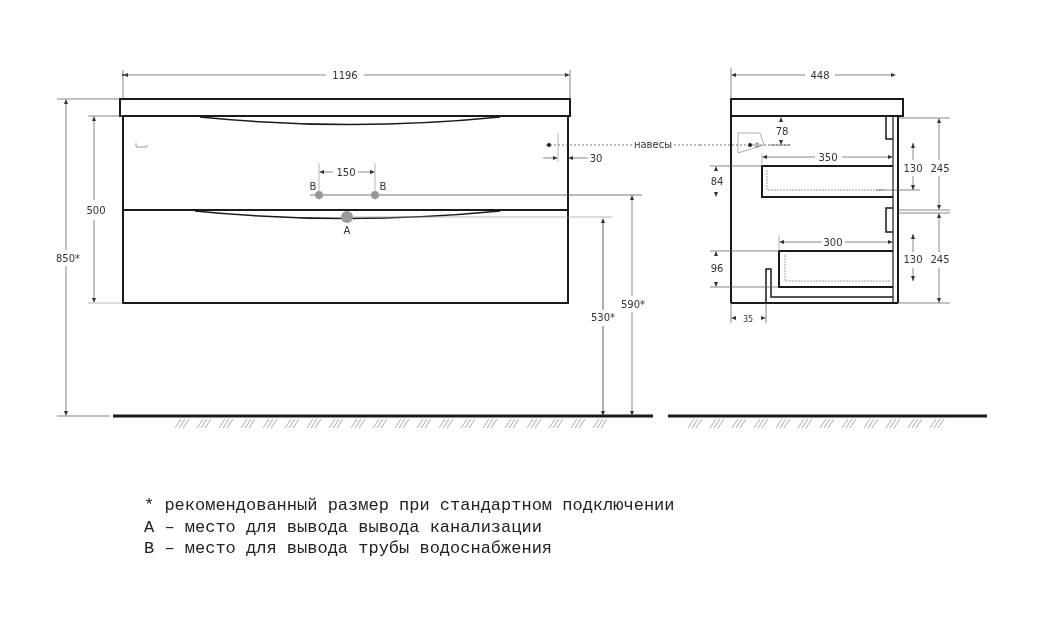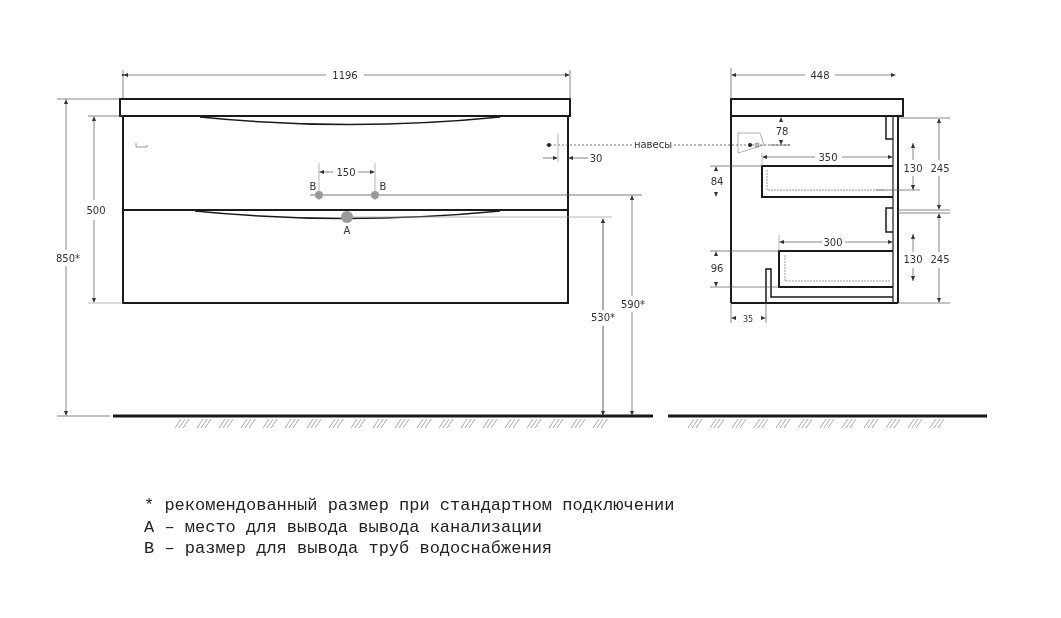--- a/index.html
+++ b/index.html
@@ -204,14 +204,14 @@
     <text class="dimtext" x="717" y="272" text-anchor="middle">96</text>
     <text class="dimtext" x="913" y="263" text-anchor="middle">130</text>
     <text class="dimtext" x="940" y="263" text-anchor="middle">245</text>
     <text class="dimtext" x="748" y="322" text-anchor="middle" style="font-size:8px">35</text>
   </g>
 </svg>
 
 <div class="legend">
   <div>* рекомендованный размер при стандартном подключении</div>
   <div>A – место для вывода вывода канализации</div>
-  <div>B – размер для вывода труб водоснабжения</div>
+  <div>B – место для вывода трубы водоснабжения</div>
 </div>
 
 </body></html>

